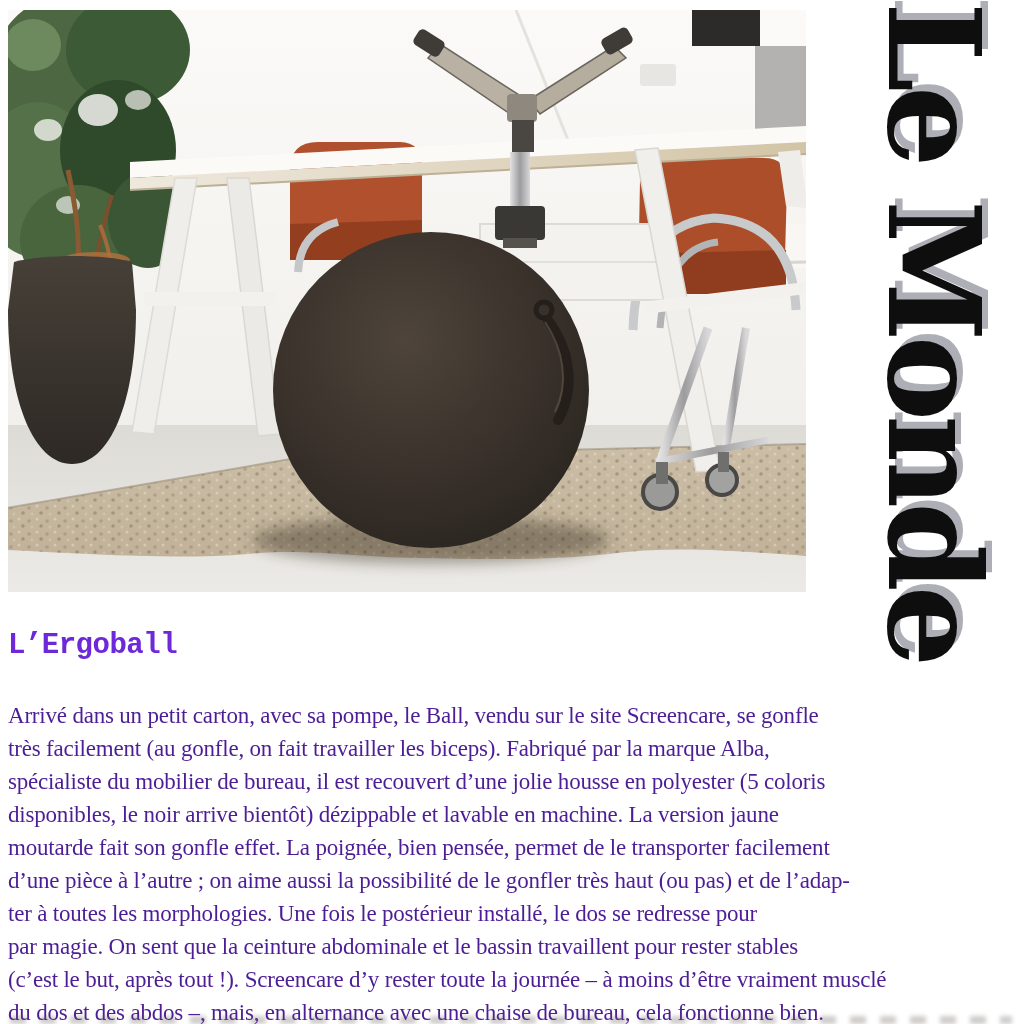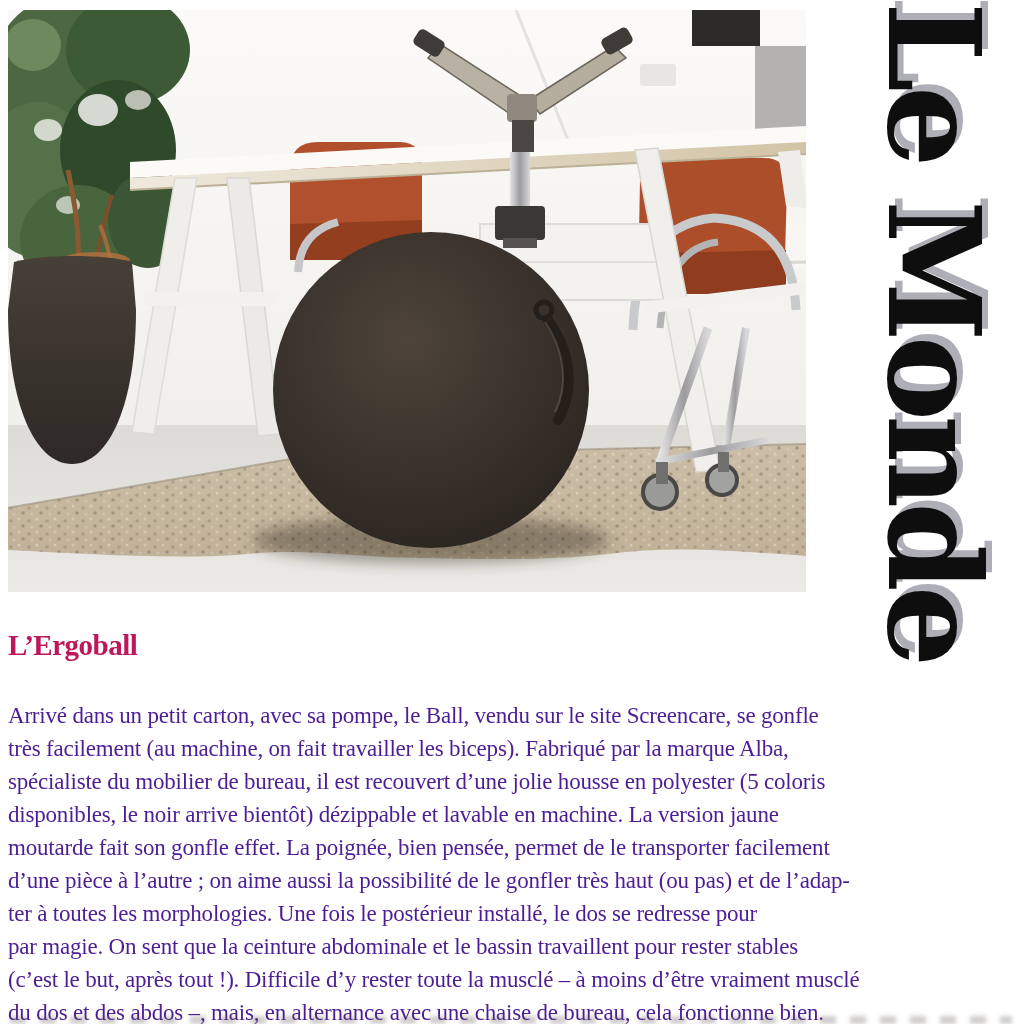--- a/index.html
+++ b/index.html
@@ -25,23 +25,23 @@
     font-size:128px;
     letter-spacing:-6px;
     line-height:1;
     color:#0e0e0e;
     text-shadow:-7px -6px 0 #aeafb6;
     white-space:nowrap;
   }
   
   .heading{
     position:absolute;left:8px;top:610px;
-    font-family:Liberation Serif, serif;
+    font-family:Liberation Mono, monospace;
     font-weight:700;font-size:29px;letter-spacing:-0.5px;
-    color:#be185d;
+    color:#6d28d9;
   }
   .bodytext{
     position:absolute;left:8px;top:683px;width:1014px;
     font-family:Liberation Serif, serif;
     font-size:23px;line-height:33px;letter-spacing:-0.2px;
     color:#4c1d95;
     margin-top:16px;
   }
   .bodytext .line{white-space:nowrap;}
   .cropped-line{
@@ -211,26 +211,26 @@
   </div>
 
   <div class="masthead">
     <div class="brand">Le Monde</div>
   </div>
 
   <h1 class="heading">L’Ergoball</h1>
 
   <div class="bodytext">
     <div class="line">Arrivé dans un petit carton, avec sa pompe, le Ball, vendu sur le site Screencare, se gonfle</div>
-    <div class="line">très facilement (au machine, on fait travailler les biceps). Fabriqué par la marque Alba,</div>
+    <div class="line">très facilement (au gonfle, on fait travailler les biceps). Fabriqué par la marque Alba,</div>
     <div class="line">spécialiste du mobilier de bureau, il est recouvert d’une jolie housse en polyester (5 coloris</div>
     <div class="line">disponibles, le noir arrive bientôt) dézippable et lavable en machine. La version jaune</div>
     <div class="line">moutarde fait son gonfle effet. La poignée, bien pensée, permet de le transporter facilement</div>
     <div class="line">d’une pièce à l’autre ; on aime aussi la possibilité de le gonfler très haut (ou pas) et de l’adap-</div>
     <div class="line">ter à toutes les morphologies. Une fois le postérieur installé, le dos se redresse pour</div>
     <div class="line">par magie. On sent que la ceinture abdominale et le bassin travaillent pour rester stables</div>
-    <div class="line">(c’est le but, après tout !). Difficile d’y rester toute la musclé – à moins d’être vraiment musclé</div>
+    <div class="line">(c’est le but, après tout !). Screencare d’y rester toute la journée – à moins d’être vraiment musclé</div>
     <div class="line">du dos et des abdos –, mais, en alternance avec une chaise de bureau, cela fonctionne bien.</div>
   </div>
 
   <div class="cropped-line"></div>
 
 </div>
 
 </body></html>

